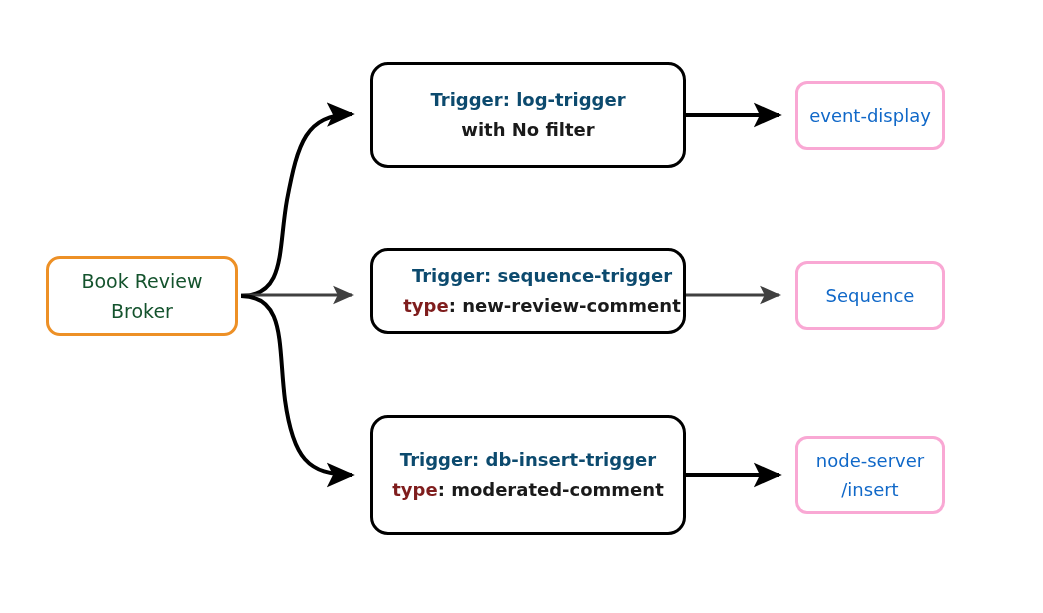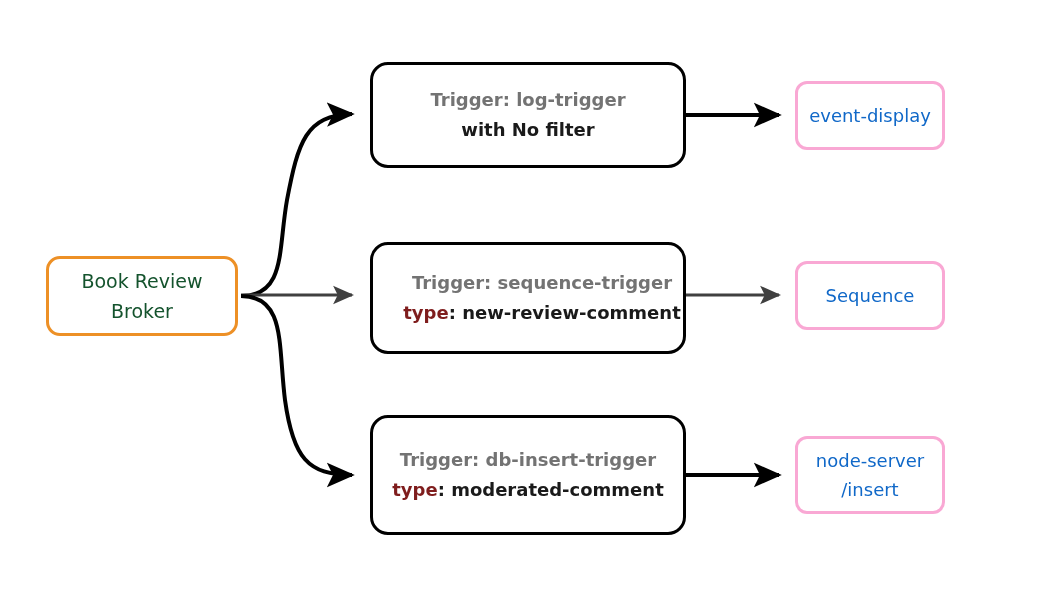--- a/index.html
+++ b/index.html
@@ -62,21 +62,21 @@
   .line b {
     font-weight: 700;
     color: #7f1d1d;
   }
   .line .val {
     font-weight: 700;
     color: #1a1a1a;
   }
   .line.bold {
     font-weight: 700;
-    color: #737373;
+    color: #0c4a6e;
   }
 </style>
 </head>
 <body>
 
 <div id="canvas">
 
   <svg id="edges" viewBox="0 0 1043 613" xmlns="http://www.w3.org/2000/svg">
     <defs>
       <marker id="arrowBlack" viewBox="0 0 10 10" refX="9" refY="5" markerWidth="7" markerHeight="7" orient="auto-start-reverse">
@@ -103,21 +103,21 @@
   <div class="node node-broker" style="left:46px; top:256px; width:192px; height:80px;">
     <span class="line">Book Review</span>
     <span class="line">Broker</span>
   </div>
 
   <div class="node node-trigger" style="left:370px; top:62px; width:316px; height:106px;">
     <span class="line bold"><span>Trigger: </span><span>log-trigger</span></span>
     <span class="line"><span class="val">with No filter</span></span>
   </div>
 
-  <div class="node node-trigger" style="left:370px; top:242px; width:316px; height:112px;padding-left:28px;">
+  <div class="node node-trigger" style="left:370px; top:248px; width:316px; height:86px;padding-left:28px;">
     <span class="line bold"><span>Trigger: </span><span>sequence-trigger</span></span>
     <span class="line"><b>type</b><span class="val">: new-review-comment</span></span>
   </div>
 
   <div class="node node-trigger" style="left:370px; top:415px; width:316px; height:120px;">
     <span class="line bold"><span>Trigger: </span><span>db-insert-trigger</span></span>
     <span class="line"><b>type</b><span class="val">: moderated-comment</span></span>
   </div>
 
   <div class="node node-sink" style="left:795px; top:81px; width:150px; height:69px;">

